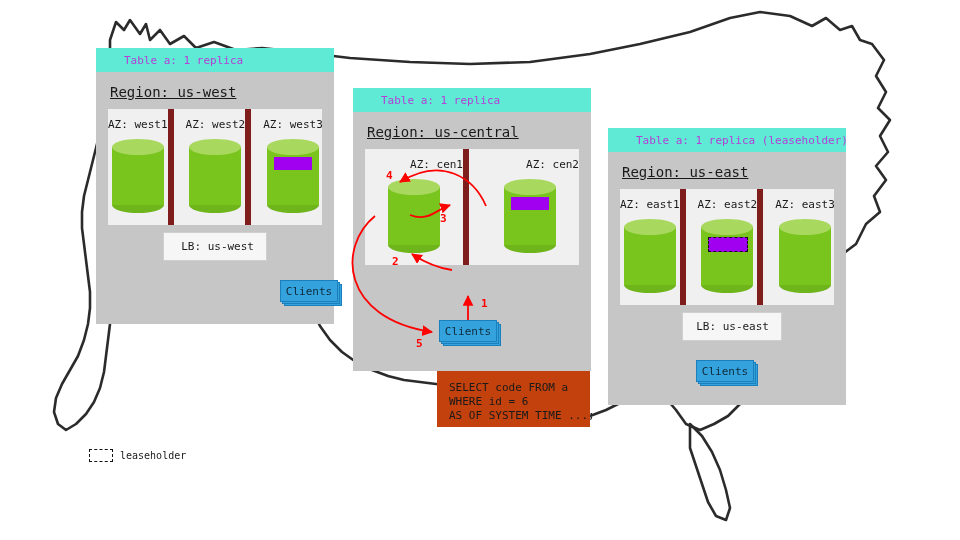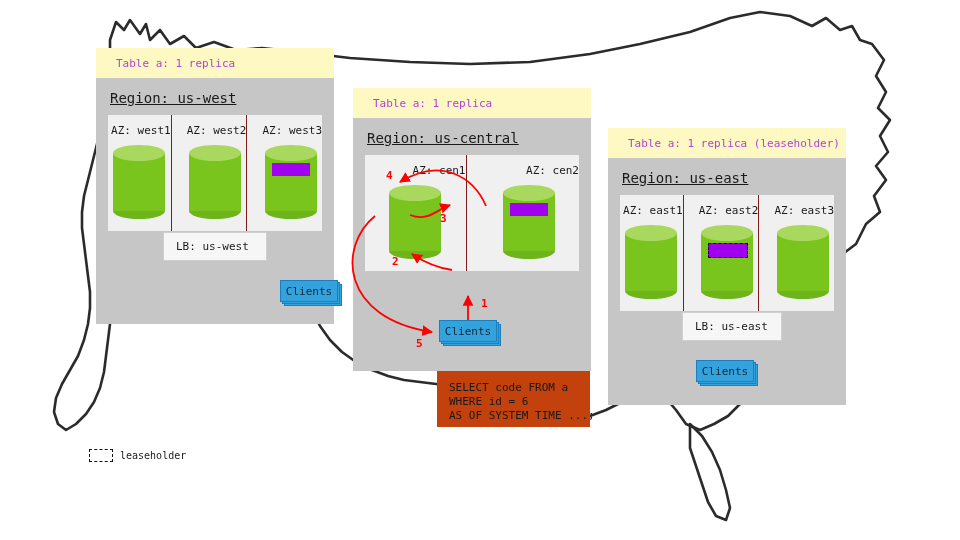--- a/index.html
+++ b/index.html
@@ -7,24 +7,24 @@
     width:960px;height:540px;
     background:#ffffff;
     font-family:"DejaVu Sans Mono","Liberation Mono",monospace;
     overflow:hidden;
     position:relative;
   }
   #map-layer{position:absolute;left:0;top:0;width:960px;height:540px;}
 
   .region-panel{position:absolute;background:#c6c6c6;}
   .panel-header{
-    background:#fef9c3;
-    height:30px;
+    background:#5eead4;
+    height:24px;
     display:flex;align-items:center;
-    padding-left:20px;
+    padding-left:28px;
     box-sizing:border-box;
   }
   .panel-header-text{
     color:#b53fd6;
     font-size:11px;
     letter-spacing:0px;
     white-space:nowrap;
   }
   .region-title{
     color:#1a1a1a;
@@ -38,21 +38,21 @@
     margin:0 12px;
     display:flex;
     position:relative;
   }
   .az{
     flex:1;
     text-align:right;
     padding:9px 0 14px 0;
     position:relative;
   }
-  .az + .az{border-left:1px solid #7f1d1d;padding-left:12px;}
+  .az + .az{border-left:6px solid #7f1d1d;padding-left:12px;}
   .az-label{
     font-size:11px;color:#1a1a1a;
     white-space:nowrap;
     display:block;
     margin-bottom:8px;
   }
   .cyl{
     position:relative;
     width:52px;height:72px;
     margin:0 auto;
@@ -80,21 +80,21 @@
     width:38px;height:13px;
     background:#a100f0;
   }
   .replica.leaseholder{border:1.5px dashed #111111;}
 
   .lb-box{
     position:absolute;
     background:#f6f6f6;
     border:1px solid #cfcfcf;
     font-size:11px;color:#1a1a1a;
-    text-align:left;
+    text-align:right;
     padding:7px 12px;
     white-space:nowrap;
     box-sizing:border-box;
   }
 
   .clients{
     position:absolute;
     width:62px;height:26px;
   }
   .clients .card{

